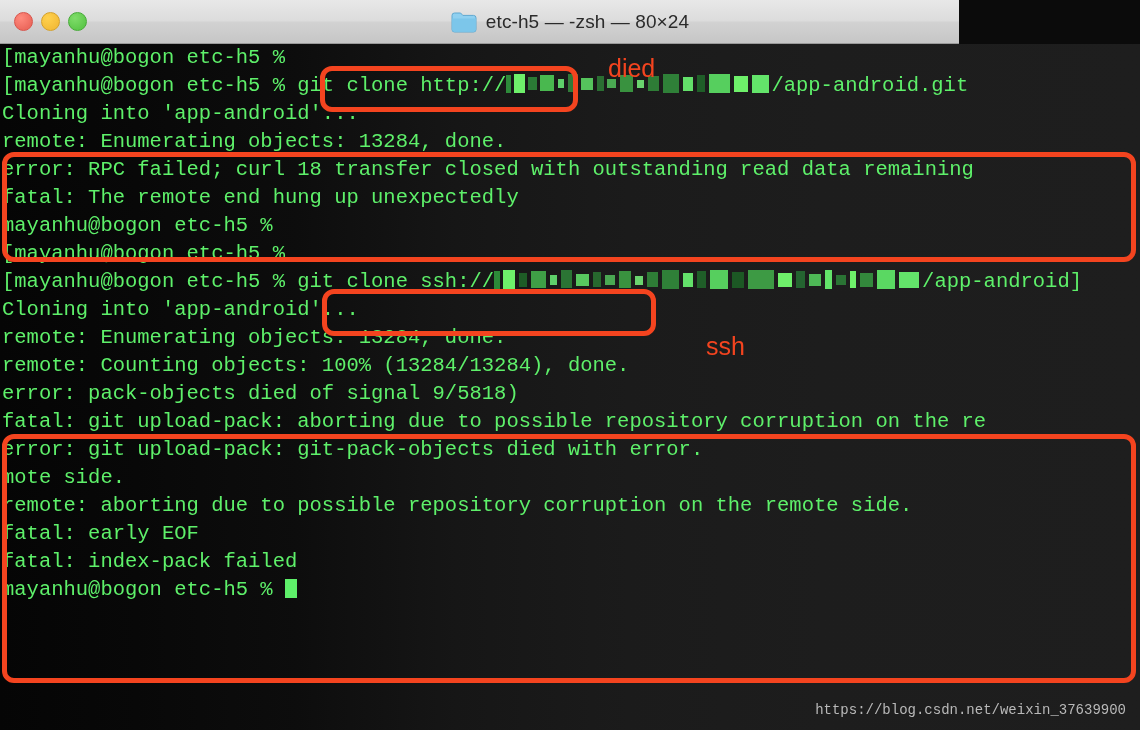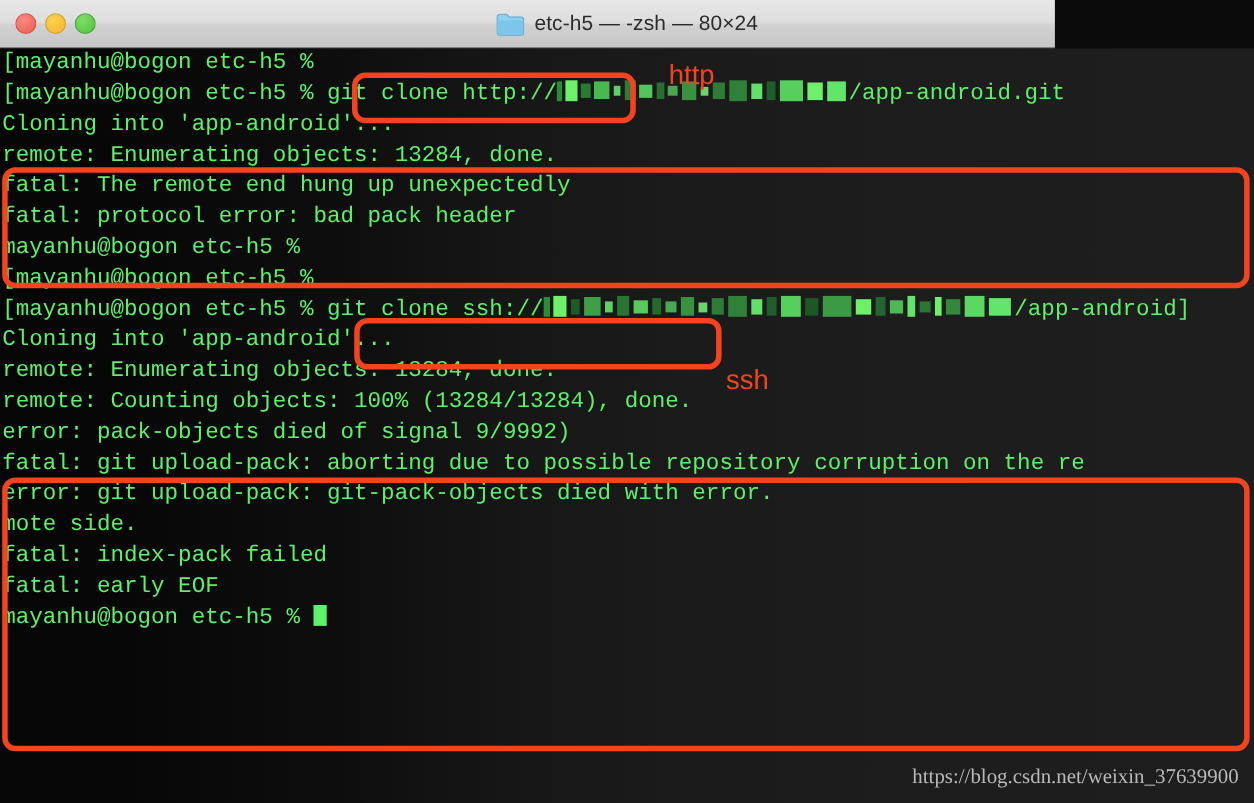--- a/index.html
+++ b/index.html
@@ -136,22 +136,22 @@
     font-size: 25px;
     line-height: 25px;
     white-space: nowrap;
   }
 
   
   .watermark {
     position: absolute;
     right: 14px;
     bottom: 12px;
-    font-family: Liberation Serif, serif;
-    font-size: 19px;
+    font-family: Liberation Mono, monospace;
+    font-size: 14px;
     color: #b9b9b9;
     white-space: nowrap;
   }
 </style>
 </head>
 <body>
 
 <div class="window">
 
   <div class="titlebar">
@@ -174,50 +174,51 @@
     <div class="lines">
 
       <div class="tline" style="top:0"><span>[mayanhu@bogon etc-h5 % </span></div>
 
       <div class="tline"><span>[mayanhu@bogon etc-h5 % git clone http://</span><span class="redact" style="width:265px;"><i style="left:0px;top:2px;width:5px;height:18px;background:#2d8a3a;"></i><i style="left:8px;top:1px;width:11px;height:19px;background:#6ef06a;"></i><i style="left:22px;top:4px;width:9px;height:13px;background:#2a7a35;"></i><i style="left:34px;top:2px;width:14px;height:16px;background:#49b84f;"></i><i style="left:52px;top:6px;width:6px;height:9px;background:#5ed06a;"></i><i style="left:62px;top:1px;width:10px;height:18px;background:#307a38;"></i><i style="left:75px;top:5px;width:12px;height:12px;background:#55c45c;"></i><i style="left:91px;top:3px;width:7px;height:15px;background:#2a6e32;"></i><i style="left:101px;top:6px;width:9px;height:9px;background:#4aa852;"></i><i style="left:114px;top:2px;width:13px;height:17px;background:#39923f;"></i><i style="left:131px;top:7px;width:7px;height:8px;background:#6ad46e;"></i><i style="left:142px;top:3px;width:11px;height:15px;background:#2e7c36;"></i><i style="left:157px;top:1px;width:16px;height:19px;background:#2f8038;"></i><i style="left:177px;top:4px;width:10px;height:14px;background:#63e06a;"></i><i style="left:191px;top:2px;width:8px;height:17px;background:#1f5e28;"></i><i style="left:203px;top:1px;width:21px;height:19px;background:#56cf5e;"></i><i style="left:228px;top:3px;width:14px;height:16px;background:#6ef06a;"></i><i style="left:246px;top:2px;width:17px;height:18px;background:#63e46a;"></i></span><span>/app-android.git</span></div>
 
       <div class="tline"><span>Cloning into 'app-android'...</span></div>
 
       <div class="tline"><span>remote: Enumerating objects: 13284, done.</span></div>
 
+      <div class="tline"><span>error: RPC failed; curl 18 transfer closed with outstanding read data remaining</span></div>
 
       <div class="tline"><span>fatal: The remote end hung up unexpectedly</span></div>
 
-      <div class="tline"><span>fatal: protocol error: bad pack header</span></div>
 
       <div class="tline"><span>mayanhu@bogon etc-h5 %</span></div>
 
       <div class="tline"><span>[mayanhu@bogon etc-h5 % </span></div>
 
       <div class="tline"><span>[mayanhu@bogon etc-h5 % git clone ssh://</span><span class="redact" style="width:428px;"><i style="left:0px;top:2px;width:6px;height:18px;background:#2c8a38;"></i><i style="left:9px;top:1px;width:12px;height:19px;background:#6ef06a;"></i><i style="left:25px;top:4px;width:8px;height:14px;background:#1e5c26;"></i><i style="left:37px;top:2px;width:15px;height:17px;background:#3f9f46;"></i><i style="left:56px;top:6px;width:7px;height:10px;background:#5ed06a;"></i><i style="left:67px;top:1px;width:11px;height:18px;background:#2b7434;"></i><i style="left:82px;top:5px;width:13px;height:12px;background:#58c85f;"></i><i style="left:99px;top:3px;width:8px;height:15px;background:#27682e;"></i><i style="left:111px;top:6px;width:10px;height:10px;background:#4aa852;"></i><i style="left:125px;top:2px;width:12px;height:17px;background:#39923f;"></i><i style="left:141px;top:7px;width:8px;height:9px;background:#6ad46e;"></i><i style="left:153px;top:3px;width:11px;height:15px;background:#2e7c36;"></i><i style="left:168px;top:1px;width:17px;height:19px;background:#2f8038;"></i><i style="left:189px;top:4px;width:10px;height:14px;background:#63e06a;"></i><i style="left:203px;top:2px;width:9px;height:17px;background:#1f5e28;"></i><i style="left:216px;top:1px;width:18px;height:19px;background:#56cf5e;"></i><i style="left:238px;top:3px;width:12px;height:16px;background:#1c5824;"></i><i style="left:254px;top:1px;width:26px;height:19px;background:#3d9a44;"></i><i style="left:284px;top:4px;width:14px;height:14px;background:#6ef06a;"></i><i style="left:302px;top:2px;width:9px;height:17px;background:#246430;"></i><i style="left:315px;top:5px;width:12px;height:12px;background:#4eb856;"></i><i style="left:331px;top:1px;width:7px;height:19px;background:#63e46a;"></i><i style="left:342px;top:6px;width:10px;height:10px;background:#2a7434;"></i><i style="left:356px;top:2px;width:6px;height:17px;background:#6ef06a;"></i><i style="left:366px;top:4px;width:13px;height:14px;background:#33883c;"></i><i style="left:383px;top:1px;width:18px;height:19px;background:#5ad862;"></i><i style="left:405px;top:3px;width:20px;height:16px;background:#63e46a;"></i></span><span>/app-android]</span></div>
 
       <div class="tline"><span>Cloning into 'app-android'...</span></div>
       <div class="tline"><span>remote: Enumerating objects: 13284, done.</span></div>
       <div class="tline"><span>remote: Counting objects: 100% (13284/13284), done.</span></div>
-      <div class="tline"><span>error: pack-objects died of signal 9/9992)</span></div>
+      <div class="tline"><span>error: pack-objects died of signal 9/5818)</span></div>
       <div class="tline"><span>fatal: git upload-pack: aborting due to possible repository corruption on the re</span></div>
       <div class="tline"><span>error: git upload-pack: git-pack-objects died with error.</span></div>
       <div class="tline"><span>mote side.</span></div>
+      <div class="tline"><span>remote: aborting due to possible repository corruption on the remote side.</span></div>
+      <div class="tline"><span>fatal: early EOF</span></div>
       <div class="tline"><span>fatal: index-pack failed</span></div>
-      <div class="tline"><span>fatal: early EOF</span></div>
       <div class="tline"><span>mayanhu@bogon etc-h5 % </span><span class="cursor"></span></div>
     </div>
 
     <div class="rbox" style="left:320px; top:22px; width:258px; height:46px;"></div>
 
-    <div class="rlabel" style="left:608px; top:12px;">http</div>
+    <div class="rlabel" style="left:608px; top:12px;">died</div>
 
     <div class="rbox" style="left:2px; top:108px; width:1134px; height:110px;"></div>
 
     <div class="rbox" style="left:322px; top:245px; width:334px; height:47px;"></div>
 
-    <div class="rlabel" style="left:660px; top:290px;">ssh</div>
+    <div class="rlabel" style="left:706px; top:290px;">ssh</div>
 
     <div class="rbox" style="left:2px; top:390px; width:1134px; height:249px;"></div>
 
     <div class="watermark">https://blog.csdn.net/weixin_37639900</div>
   </div>
 </div>
 
 </body></html>

